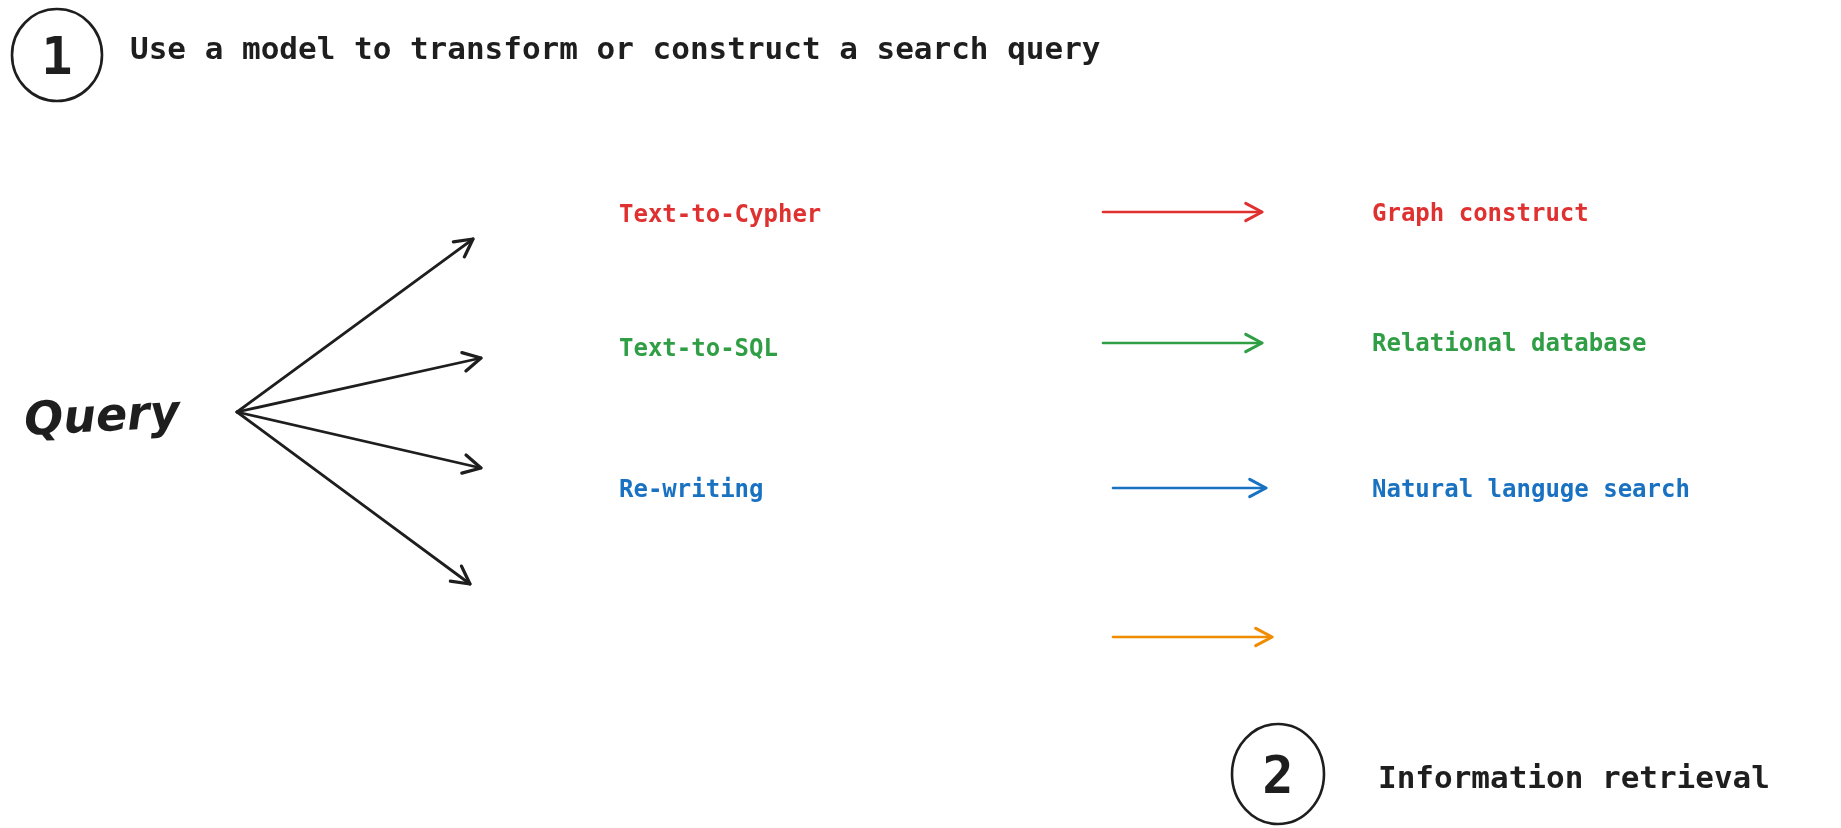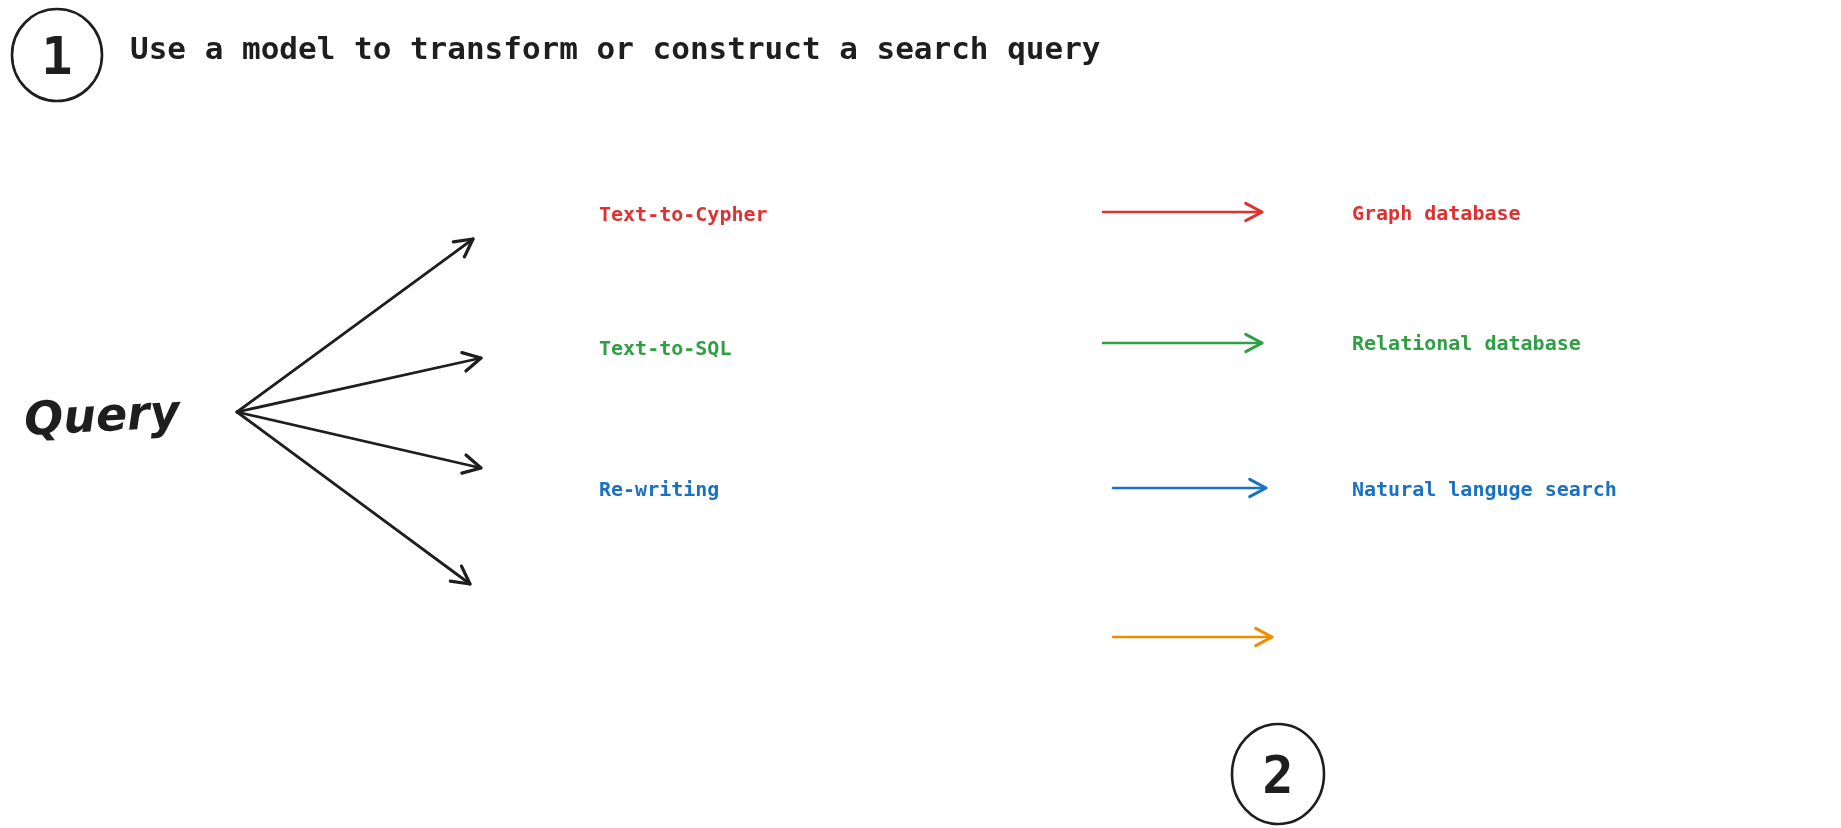--- a/index.html
+++ b/index.html
@@ -41,21 +41,22 @@
     font-size: 31px;
   }
   .step-number {
     position: absolute;
     transform: translate(-50%, -50%);
     font-size: 52px;
     font-weight: bold;
     line-height: 1;
   }
   .row-label {
-    font-size: 20px;
+    font-size: 24px;
+    margin-left: 20px;
   }
   .query-label {
     position: absolute;
     font-family: "DejaVu Sans", "Liberation Sans", sans-serif;
     font-style: italic;
     font-weight: 700;
     font-size: 46px;
     line-height: 1;
     transform: translateY(-50%) rotate(-3deg);
     white-space: nowrap;
@@ -98,24 +99,25 @@
     <line x1="1113" y1="488" x2="1266" y2="488" stroke-width="2.6" stroke-linecap="round" marker-end="url(#mk-r2)" style="stroke: rgb(25, 113, 194);"></line>
     <line x1="1113" y1="637" x2="1272" y2="637" stroke-width="2.6" stroke-linecap="round" marker-end="url(#mk-r3)" style="stroke: rgb(240, 140, 0);"></line>
   </svg>
 
   <div class="step-number" style="left:57px; top:56px;">1</div>
   <div class="txt step-label" style="left:130px; top:48px;">Use a model to transform or construct a search query</div>
 
   <div class="query-label" style="left:24px; top:415px;">Query</div>
 
   <div class="txt row-label" style="left: 599px; top: 214px; color: rgb(224, 49, 49);">Text-to-Cypher</div>
-  <div class="txt row-label" style="left: 1352px; top: 213px; color: rgb(224, 49, 49);">Graph database</div>
+  <div class="txt row-label" style="left: 1352px; top: 213px; color: rgb(224, 49, 49);">Graph construct</div>
 
   <div class="txt row-label" style="left: 599px; top: 348px; color: rgb(47, 158, 68);">Text-to-SQL</div>
   <div class="txt row-label" style="left: 599px; top: 489px; color: rgb(25, 113, 194);">Re-writing</div>
 
   <div class="txt row-label" style="left: 1352px; top: 343px; color: rgb(47, 158, 68);">Relational database</div>
   <div class="txt row-label" style="left: 1352px; top: 489px; color: rgb(25, 113, 194);">Natural languge search</div>
 
 
   <div class="step-number" style="left:1278px; top:775px;">2</div>
+  <div class="txt step-label" style="left:1378px; top:777px;">Information retrieval</div>
 
 </div>
 
 </body></html>

